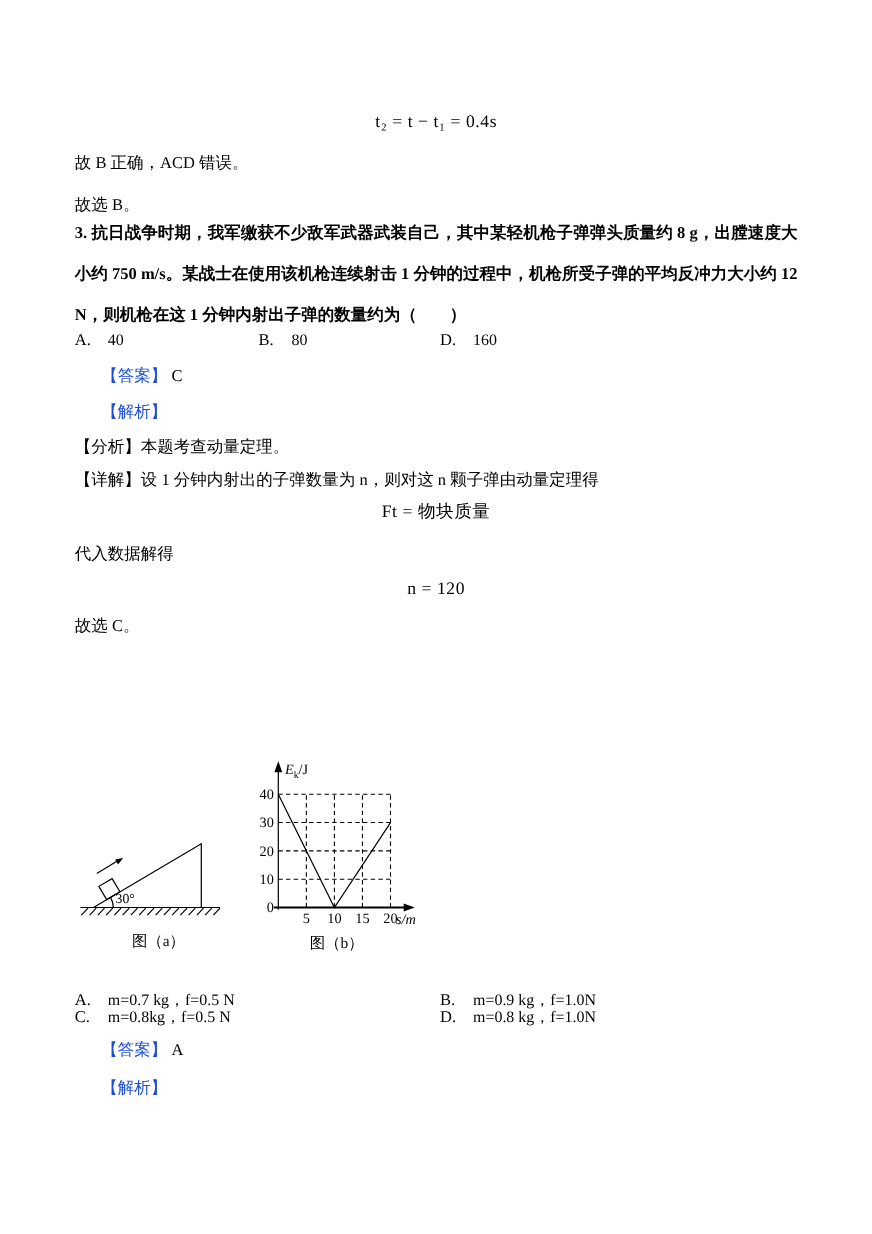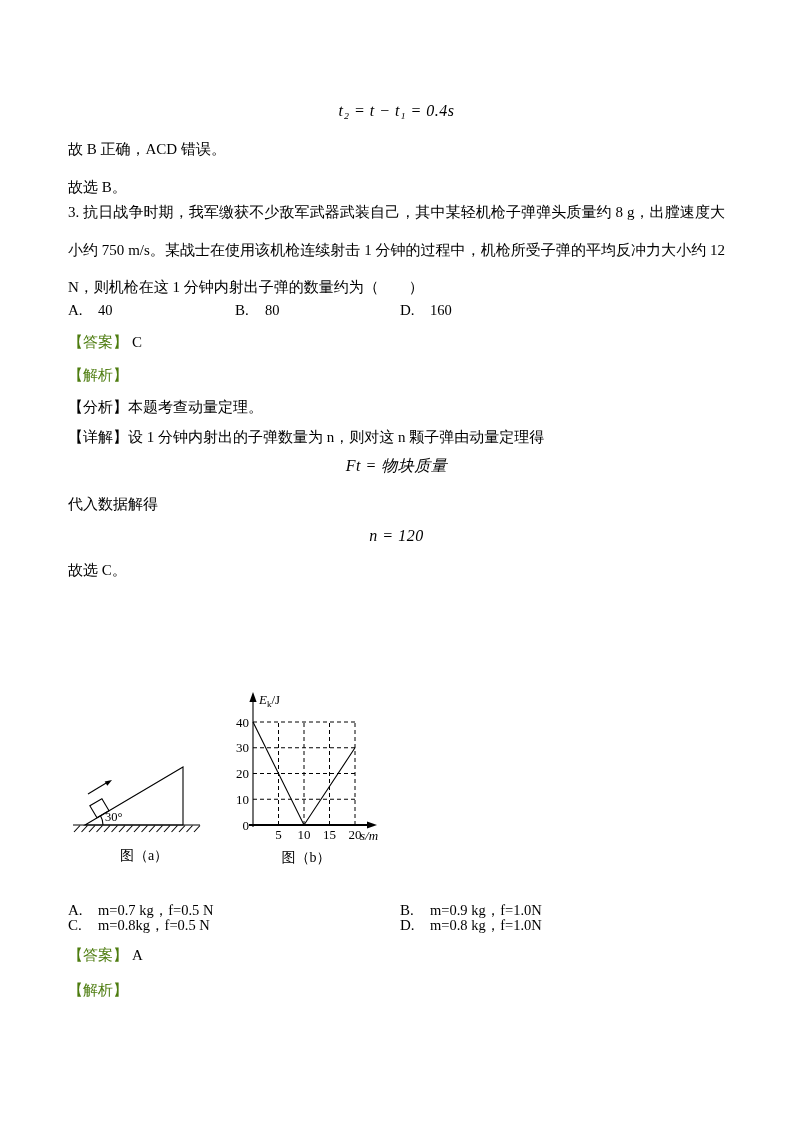--- a/index.html
+++ b/index.html
@@ -8,30 +8,29 @@
     width:793px;height:1122px;
     margin:0 auto;
     background:#ffffff;
     font-family:"Liberation Serif", serif;
     font-size:15px;
     color:#000;
     overflow:hidden;
   }
   .b{position:absolute;left:68px;width:657px;}
   .line{position:absolute;left:68px;white-space:nowrap;line-height:22px;}
-  .para{line-height:37.5px;text-align:justify;}
+  .para{line-height:37.5px;text-align:justify;font-weight:bold;}
   .formula{
     position:absolute;left:68px;width:657px;
     text-align:center;
-    font-style:italic;
     font-size:16px;
     line-height:22px;
     letter-spacing:0.5px;
   }
-  .tag{color:#4d7c0f;}
+  .tag{color:#1d4ed8;margin-left:24px;}
   .ansval{margin-left:4px;}
   .opts4{display:grid;grid-template-columns:167px 165px 165px 1fr;line-height:22px;}
   .optrow2{display:grid;grid-template-columns:332px 1fr;line-height:22px;}
   .opt-label{display:inline-block;min-width:18px;margin-right:12px;}
   .opt-text{font-size:14.5px;}
   .figsvg{position:absolute;overflow:visible;}
   .figsvg line,.figsvg path,.figsvg polyline{stroke:#000;fill:none;stroke-width:1.1;}
   .figsvg .thick{stroke-width:2;}
   .figsvg polygon{fill:#000;stroke:none;}
   .figsvg text{font-family:"Liberation Serif",serif;font-size:13px;fill:#000;font-style:normal;}

